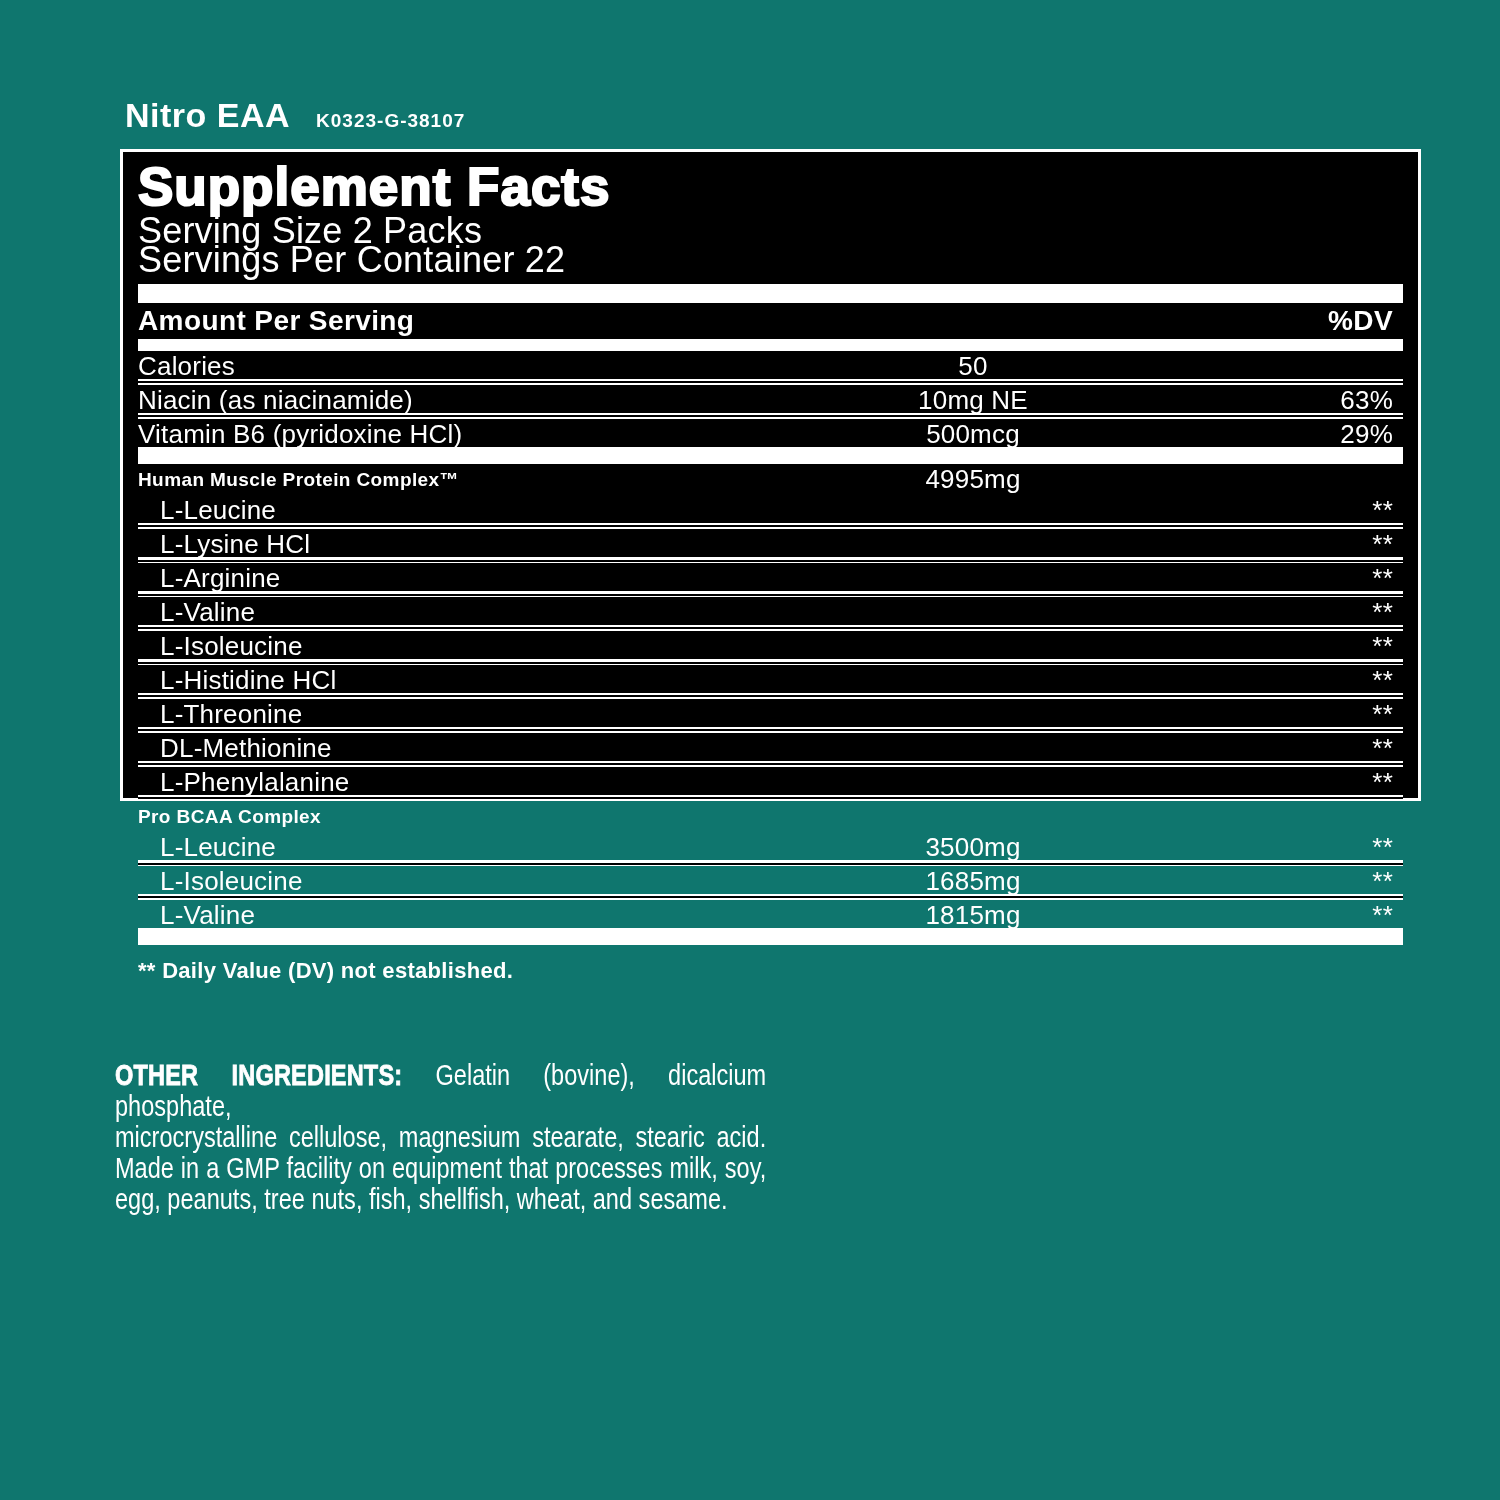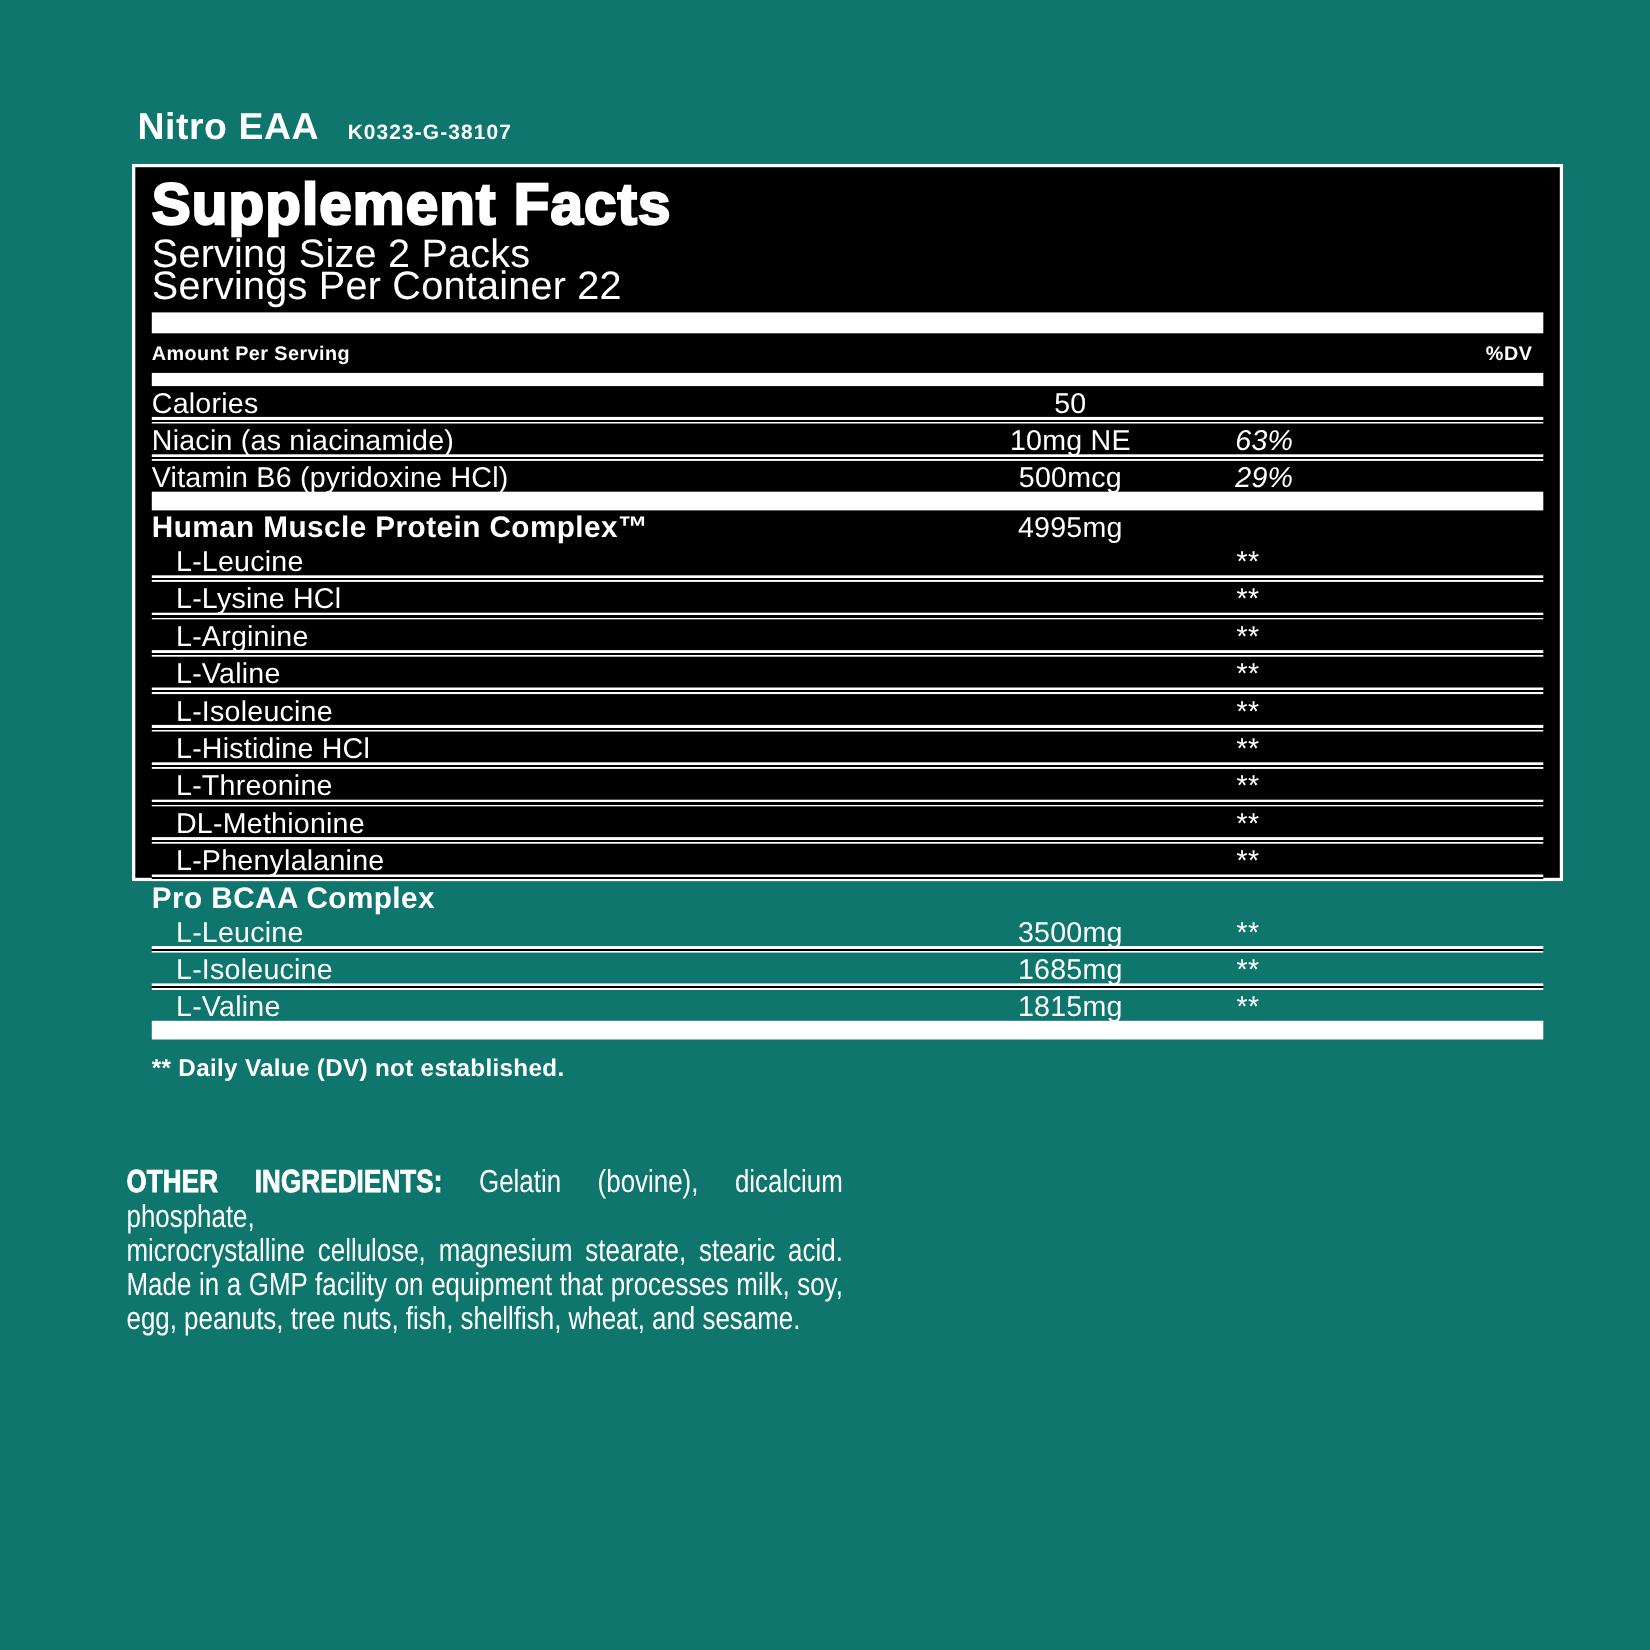--- a/index.html
+++ b/index.html
@@ -26,32 +26,32 @@
     -webkit-text-stroke:2.2px #ffffff;
   }
   .serving-line{font-size:36px;line-height:29px;letter-spacing:0.2px;}
 
   .band-top{margin-top:10px;height:19px;background:#ffffff;}
   .band-thin{height:12px;background:#ffffff;}
   .row-band{height:17px;background:#ffffff;}
 
   .aps-row{
     display:flex;justify-content:space-between;align-items:center;
-    height:36px;font-weight:bold;font-size:18px;letter-spacing:0.4px;padding-right:10px;
+    height:36px;font-weight:bold;font-size:28px;letter-spacing:0.4px;padding-right:10px;
   }
 
   .row{
     display:grid;grid-template-columns:1fr 300px 280px;align-items:center;
     height:28px;font-size:26px;letter-spacing:0.2px;
   }
   .row.complex{height:31px;}
-  .row.complex .name{font-weight:bold;font-size:27px;letter-spacing:0.4px;}
+  .row.complex .name{font-weight:bold;font-size:19px;letter-spacing:0.4px;}
   .row.ingredient .name{padding-left:22px;}
   .cell.amount{text-align:center;}
-  .cell.dv{padding-right:10px;font-style:italic;}
+  .cell.dv{text-align:right;padding-right:10px;}
 
   .sep{
     height:6px;
     background:linear-gradient(to bottom,#ffffff 0,#ffffff 2.5px,#000000 2.5px,#000000 4.5px,#ffffff 4.5px,#ffffff 6px);
   }
 
   .footnote{margin-top:12px;font-size:22px;font-weight:bold;letter-spacing:0.3px;line-height:28px;}
 
   
   .ingredients{

